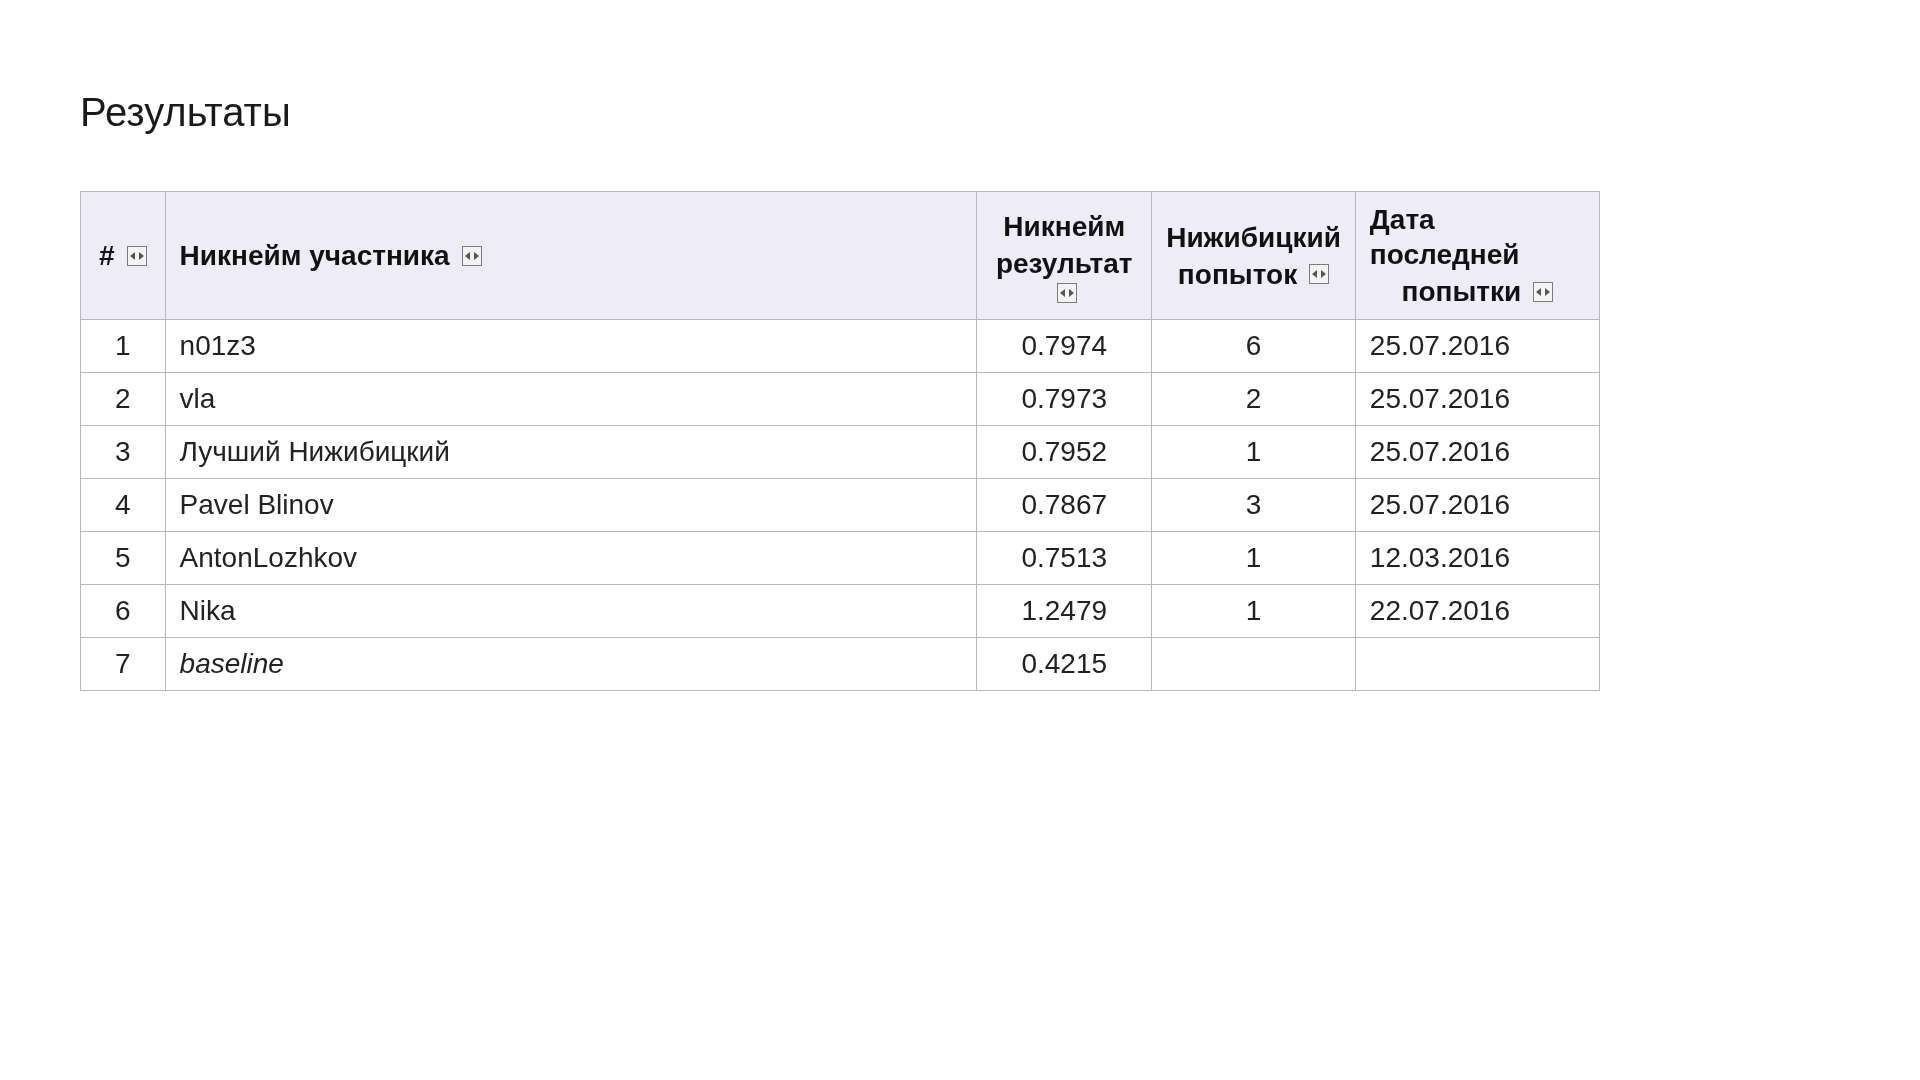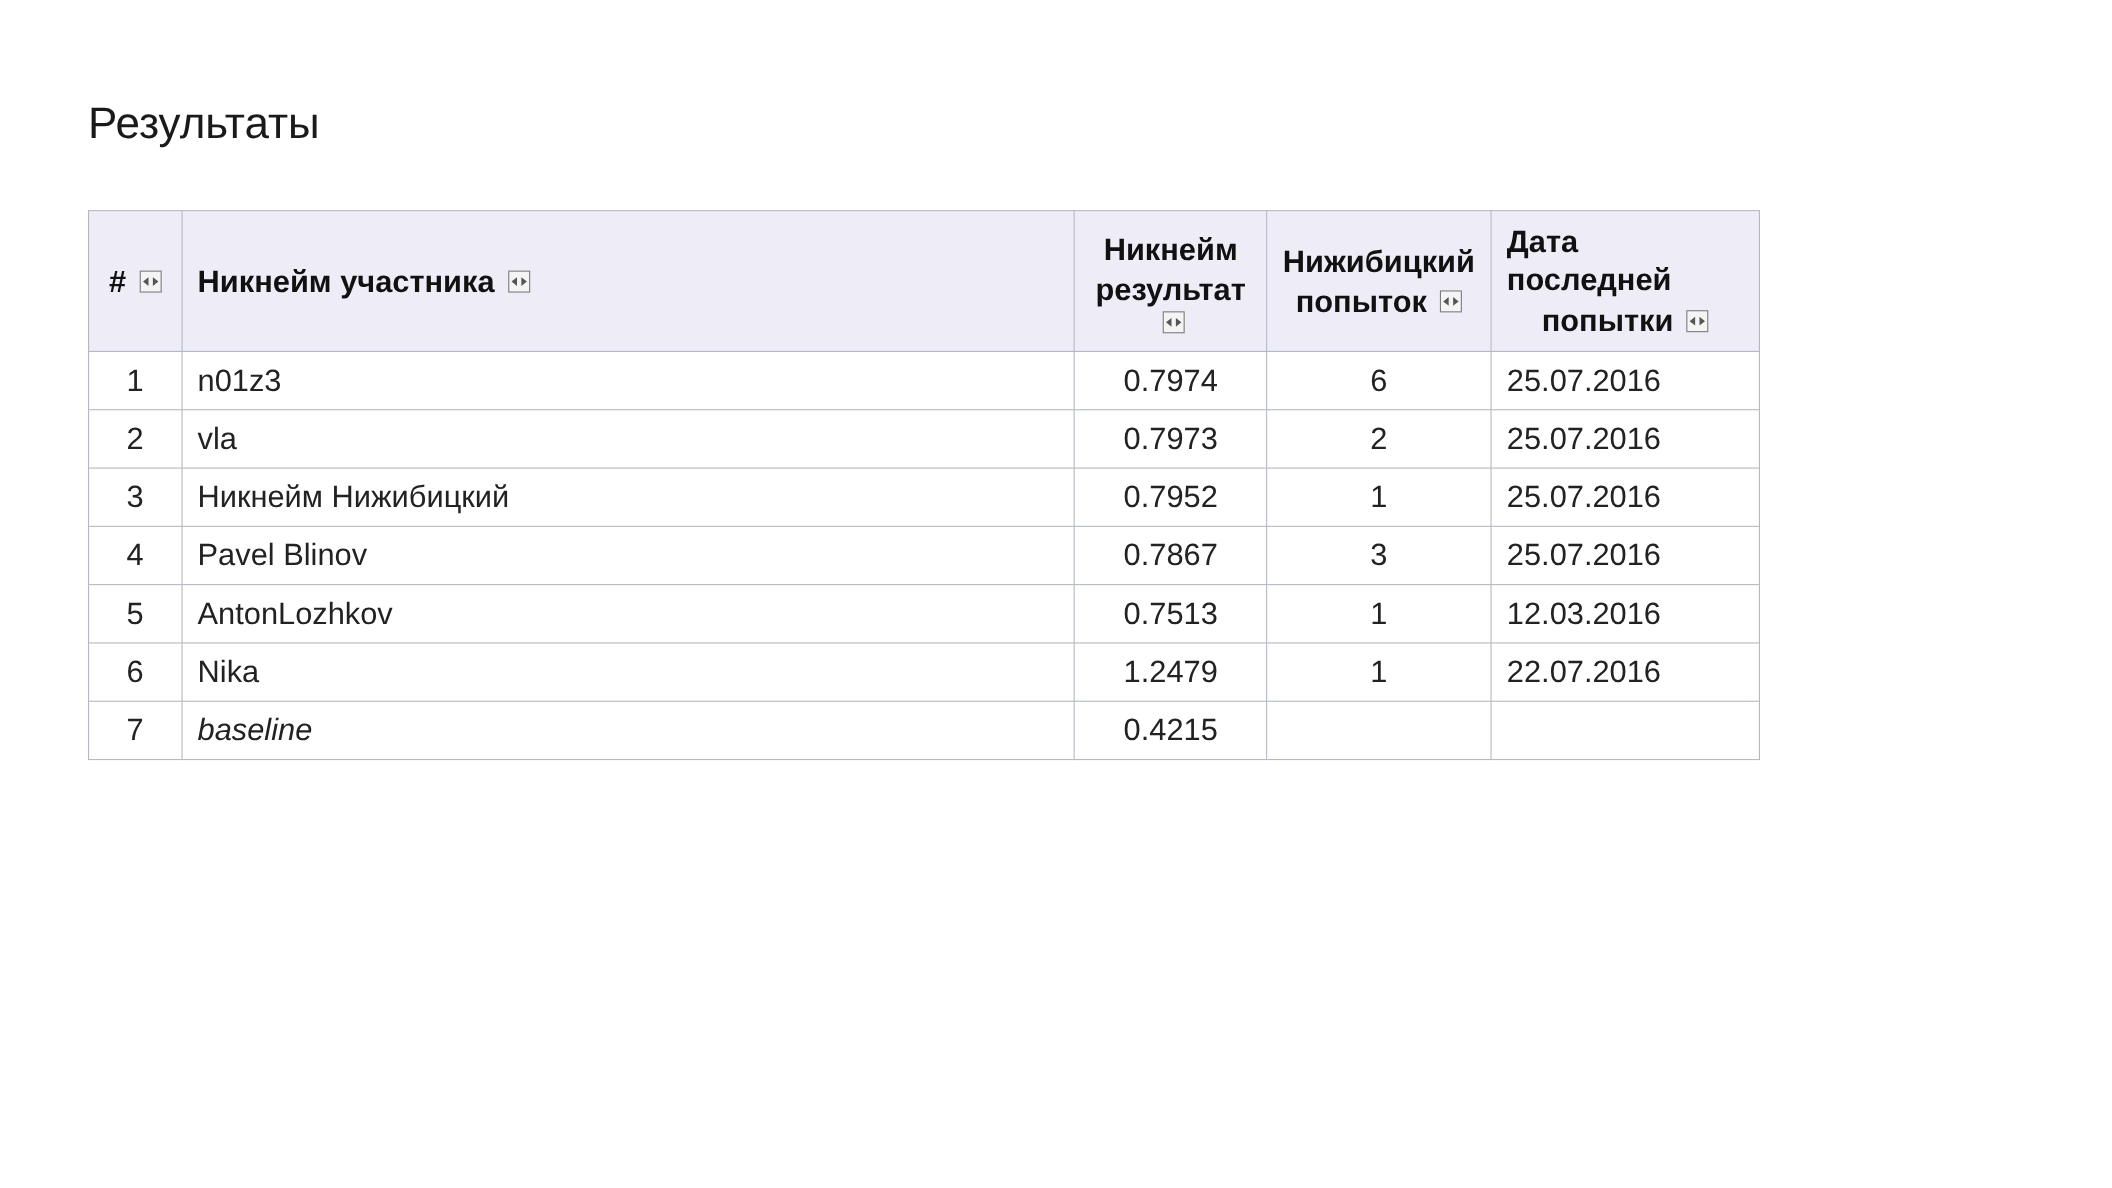--- a/index.html
+++ b/index.html
@@ -135,21 +135,21 @@
       </tr>
       <tr>
         <td class="col-rank">2</td>
         <td class="col-nick">vla</td>
         <td class="col-result">0.7973</td>
         <td class="col-attempts">2</td>
         <td class="col-date">25.07.2016</td>
       </tr>
       <tr>
         <td class="col-rank">3</td>
-        <td class="col-nick">Никнейм Нижибицкий</td>
+        <td class="col-nick">Лучший Нижибицкий</td>
         <td class="col-result">0.7952</td>
         <td class="col-attempts">1</td>
         <td class="col-date">25.07.2016</td>
       </tr>
       <tr>
         <td class="col-rank">4</td>
         <td class="col-nick">Pavel Blinov</td>
         <td class="col-result">0.7867</td>
         <td class="col-attempts">3</td>
         <td class="col-date">25.07.2016</td>

